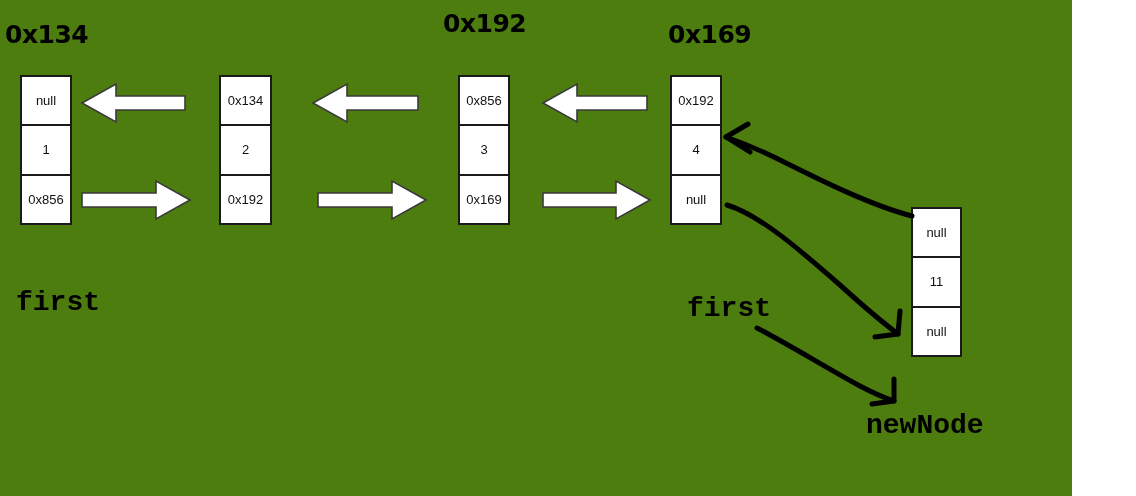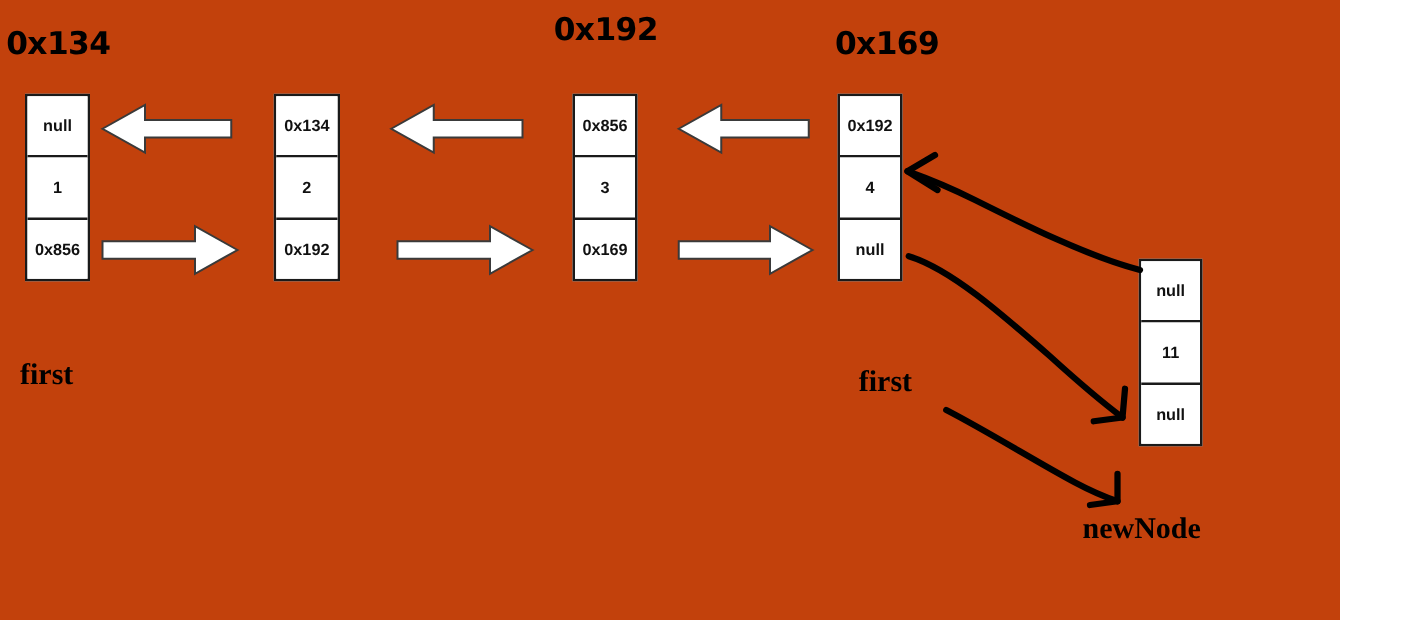--- a/index.html
+++ b/index.html
@@ -4,21 +4,21 @@
 <style>
   html, body {
     margin: 0;
     padding: 0;
     background: #ffffff;
   }
   #canvas {
     position: relative;
     width: 1072px;
     height: 496px;
-    background: #c2410c;
+    background: #4d7c0f;
     overflow: hidden;
     font-family: "Liberation Sans", sans-serif;
   }
 
   
   .addr-label {
     position: absolute;
     font-family: "DejaVu Sans", sans-serif;
     font-weight: bold;
     font-size: 25px;
@@ -40,21 +40,20 @@
     box-sizing: border-box;
     flex: 1 1 0;
     display: flex;
     align-items: center;
     justify-content: center;
     font-family: "Liberation Sans", sans-serif;
     font-size: 13px;
     color: #111111;
     background: #ffffff;
     border-bottom: 2px solid #1a1a1a;
-    font-weight: bold;
   }
   .node .cell:last-child {
     border-bottom: none;
   }
 
   
   .block-arrow {
     position: absolute;
   }
   .block-arrow svg {
@@ -68,23 +67,23 @@
     left: 0;
     top: 0;
     width: 1136px;
     height: 496px;
     pointer-events: none;
   }
 
   
   .ptr-label {
     position: absolute;
-    font-family: Liberation Serif, serif;
+    font-family: Liberation Mono, monospace;
     font-weight: bold;
-    font-size: 24px;
+    font-size: 28px;
     color: #000000;
     white-space: nowrap;
   }
 
   
   .watermark {
     position: absolute;
     font-family: "Liberation Sans", sans-serif;
     font-size: 14px;
     color: #c9c9c9;

